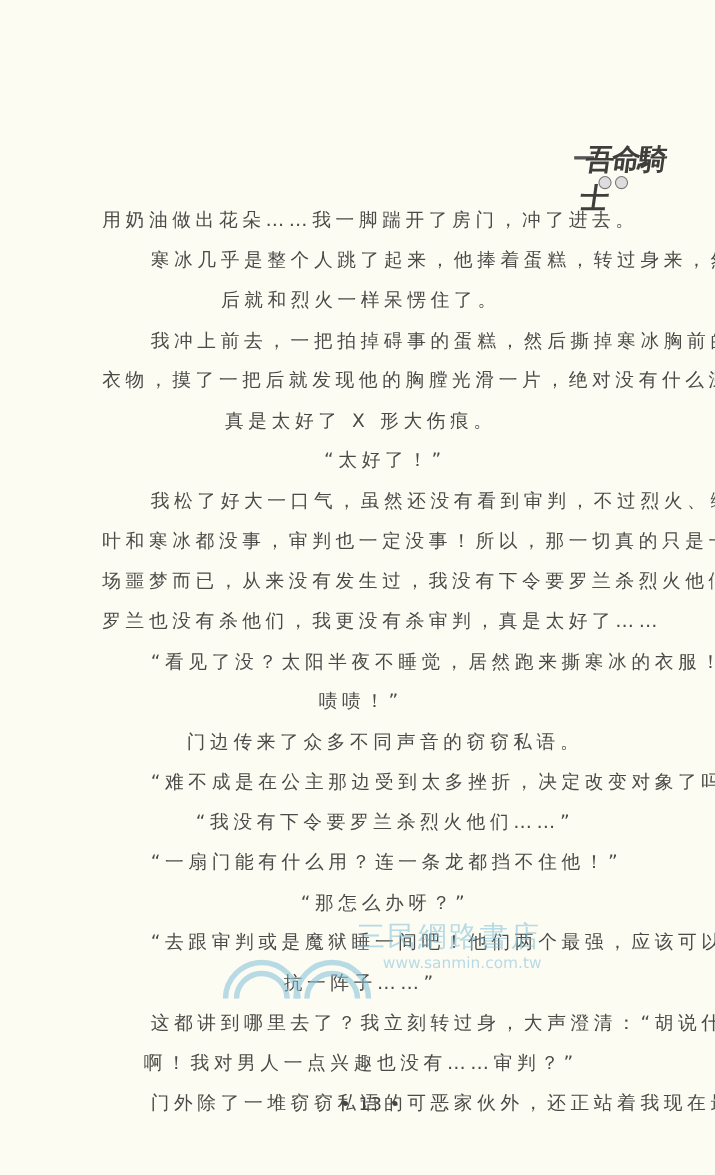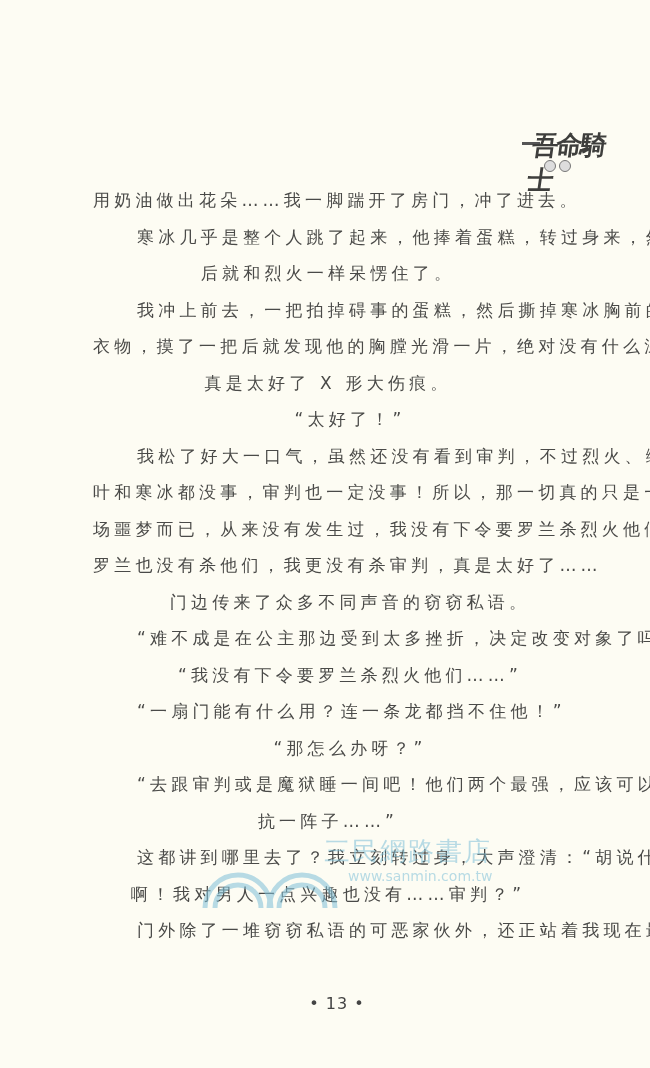--- a/index.html
+++ b/index.html
@@ -64,20 +64,22 @@
     <div class="line indent">寒冰几乎是整个人跳了起来，他捧着蛋糕，转过身来，然</div>
     <div class="line">后就和烈火一样呆愣住了。</div>
     <div class="line indent">我冲上前去，一把拍掉碍事的蛋糕，然后撕掉寒冰胸前的</div>
     <div class="line">衣物，摸了一把后就发现他的胸膛光滑一片，绝对没有什么深</div>
     <div class="line">真是太好了 X 形大伤痕。</div>
     <div class="line indent">“太好了！”</div>
     <div class="line indent">我松了好大一口气，虽然还没有看到审判，不过烈火、绿</div>
     <div class="line">叶和寒冰都没事，审判也一定没事！所以，那一切真的只是一</div>
     <div class="line">场噩梦而已，从来没有发生过，我没有下令要罗兰杀烈火他们，</div>
     <div class="line">罗兰也没有杀他们，我更没有杀审判，真是太好了……</div>
+    <div class="line indent">“看见了没？太阳半夜不睡觉，居然跑来撕寒冰的衣服！</div>
+    <div class="line">啧啧！”</div>
     <div class="line indent">门边传来了众多不同声音的窃窃私语。</div>
     <div class="line indent">“难不成是在公主那边受到太多挫折，决定改变对象了吗？”</div>
     <div class="line indent">“我没有下令要罗兰杀烈火他们……”</div>
     <div class="line indent">“一扇门能有什么用？连一条龙都挡不住他！”</div>
     <div class="line indent">“那怎么办呀？”</div>
     <div class="line indent">“去跟审判或是魔狱睡一间吧！他们两个最强，应该可以抵</div>
     <div class="line">抗一阵子……”</div>
     <div class="line indent">这都讲到哪里去了？我立刻转过身，大声澄清：“胡说什么</div>
     <div class="line">啊！我对男人一点兴趣也没有……审判？”</div>
     <div class="line indent">门外除了一堆窃窃私语的可恶家伙外，还正站着我现在最</div>

